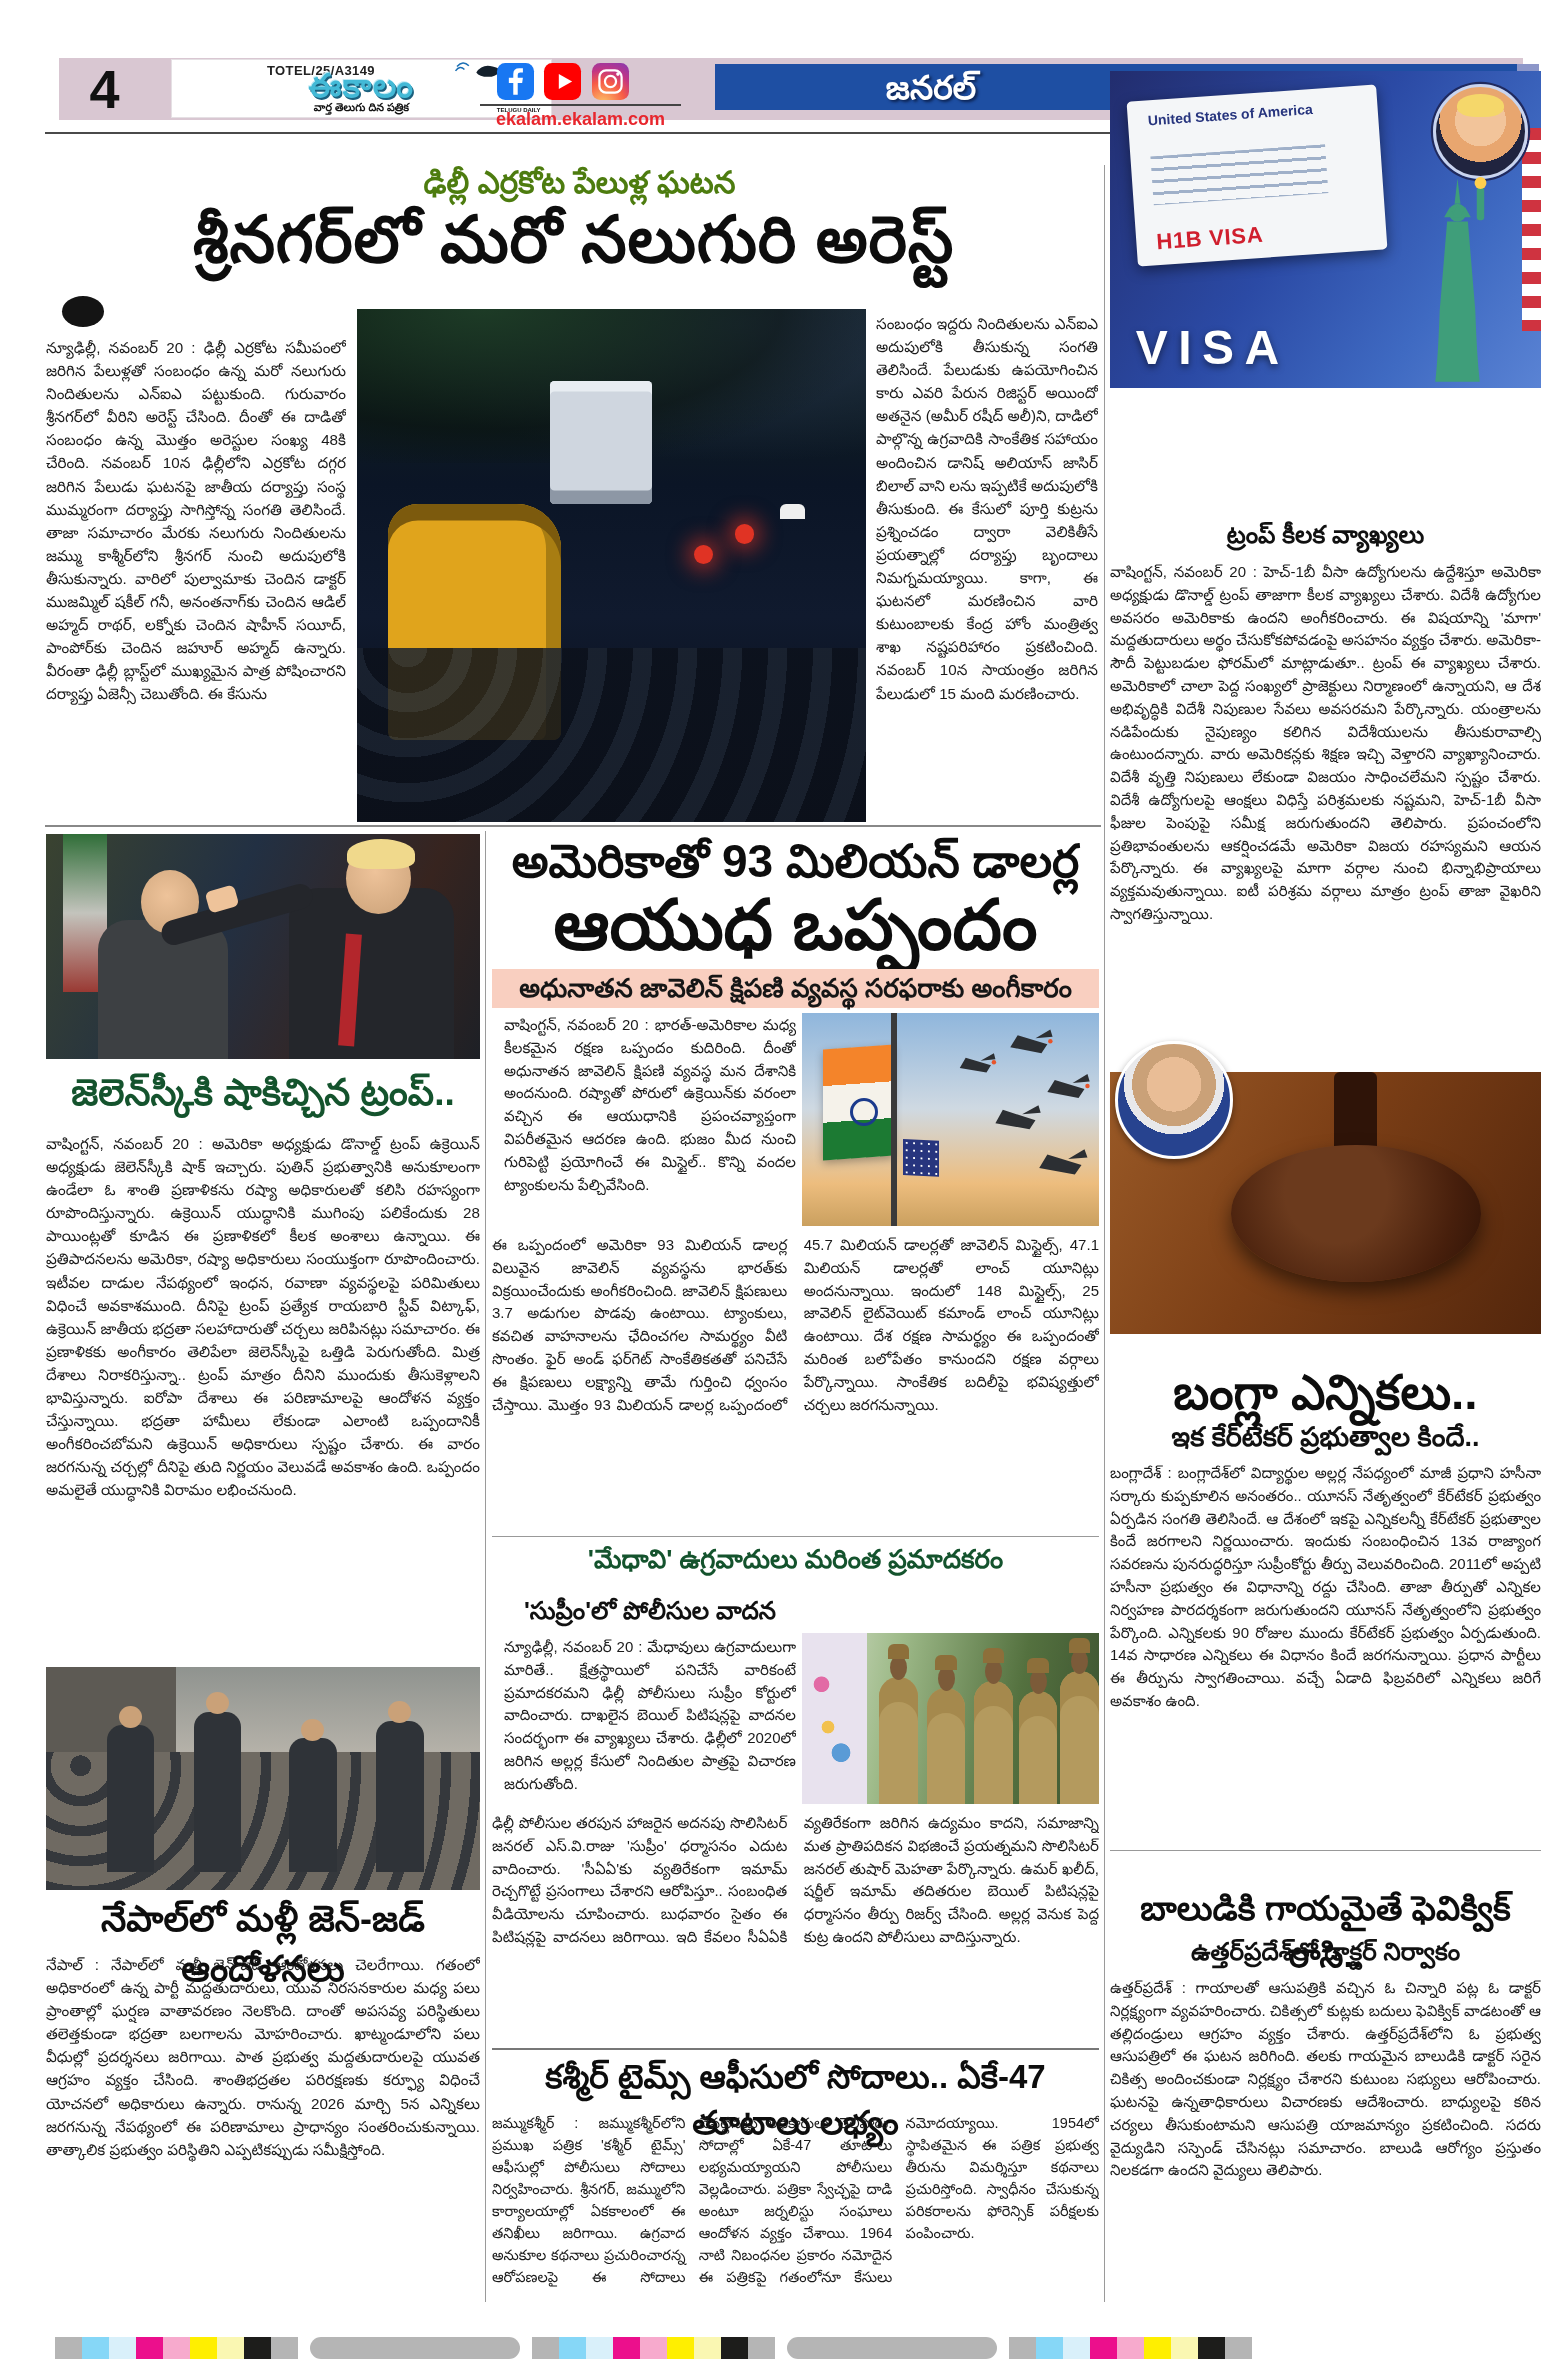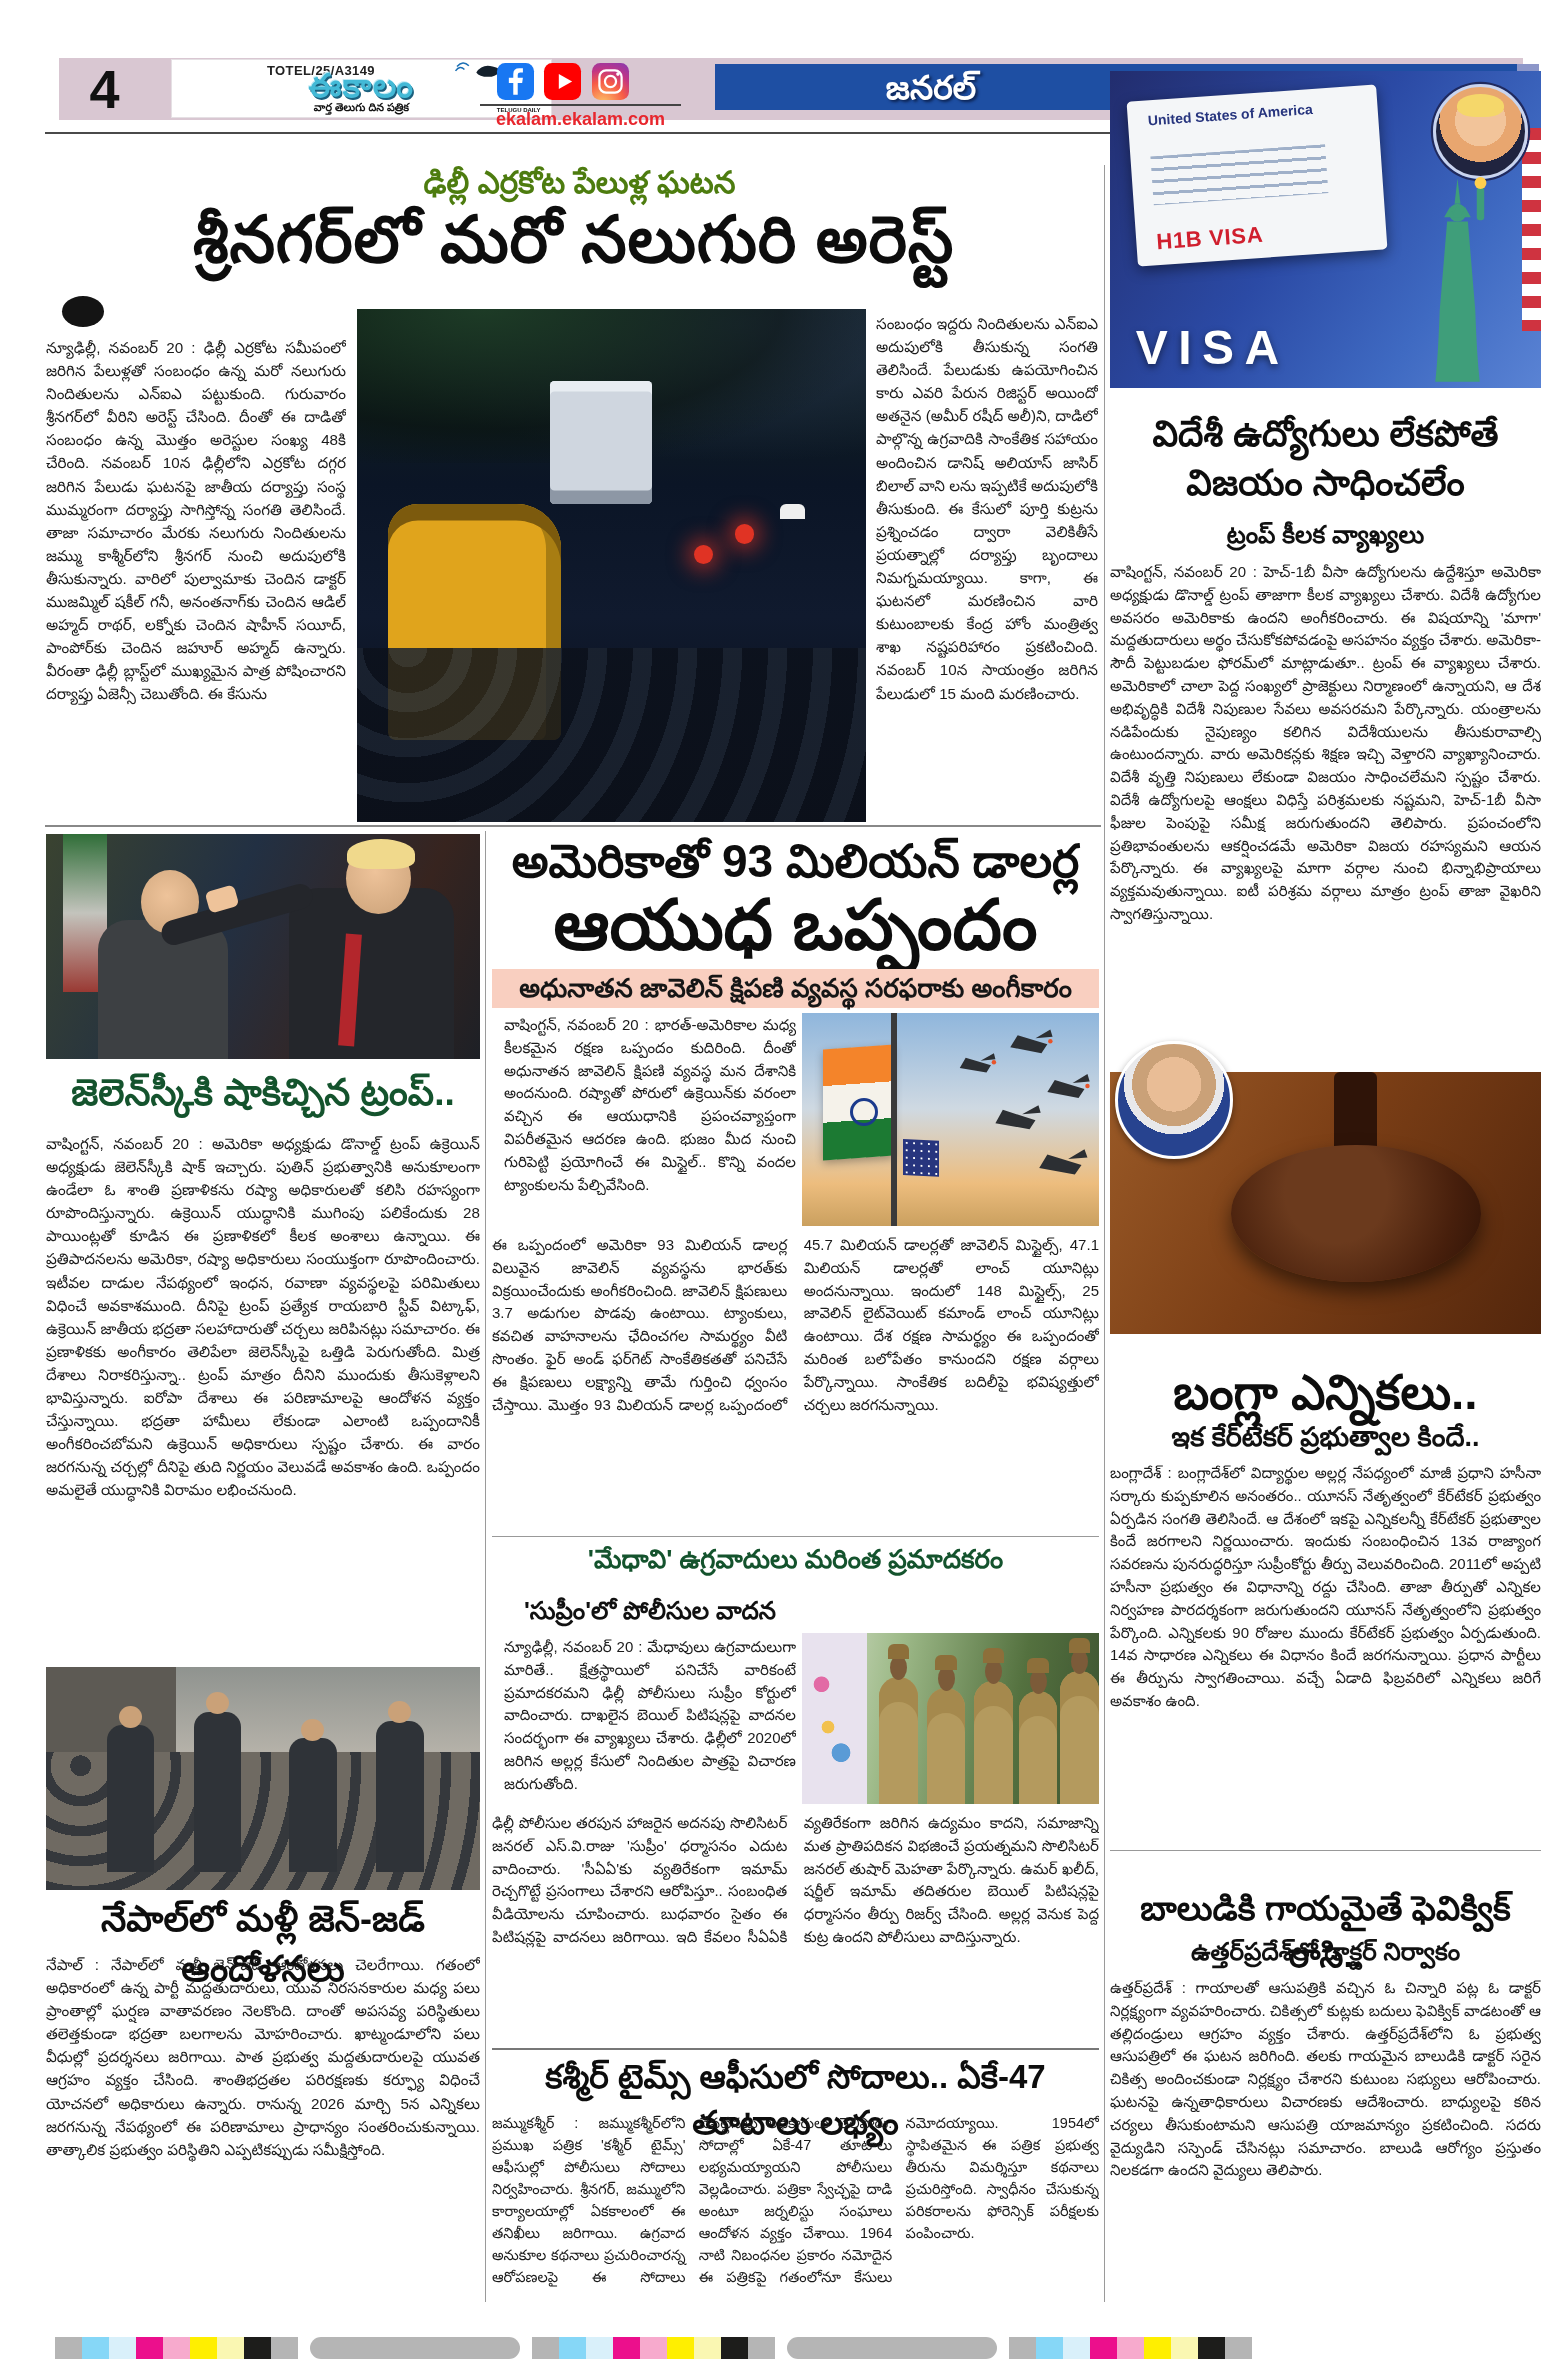--- a/index.html
+++ b/index.html
@@ -306,22 +306,20 @@
           <circle cx="60" cy="64" r="12"></circle>
           <path d="M42 70 l8 -14 4 10 6 -12 6 12 4 -10 8 14 z"></path>
           <path d="M46 76 h28 l10 120 q2 60 6 96 h-60 q4 -36 6 -96 z"></path>
           <rect x="86" y="30" width="10" height="44" rx="4"></rect>
           <circle cx="91" cy="24" r="8" fill="#ffcf4d"></circle>
         </g>
       </svg>
     </div>
   </div>
 
-  <div class="abs headline-sm ctr pre" style="left:1110px;top:410px;width:431px;font-size:36px;line-height:1.35;">విదేశీ ఉద్యోగులు లేకపోతే
-విజయం సాధించలేం</div>
   <div class="abs subhead ctr" style="left:1110px;top:521px;width:431px;">ట్రంప్ కీలక వ్యాఖ్యలు</div>
   <div class="abs body-txt" style="left:1110px;top:561px;width:431px;height:476px;font-size:15px;">వాషింగ్టన్, నవంబర్ 20 : హెచ్-1బీ వీసా ఉద్యోగులను ఉద్దేశిస్తూ అమెరికా అధ్యక్షుడు డొనాల్డ్ ట్రంప్ తాజాగా కీలక వ్యాఖ్యలు చేశారు. విదేశీ ఉద్యోగుల అవసరం అమెరికాకు ఉందని అంగీకరించారు. ఈ విషయాన్ని 'మాగా' మద్దతుదారులు అర్థం చేసుకోకపోవడంపై అసహనం వ్యక్తం చేశారు. అమెరికా-సౌదీ పెట్టుబడుల ఫోరమ్‌లో మాట్లాడుతూ.. ట్రంప్ ఈ వ్యాఖ్యలు చేశారు. అమెరికాలో చాలా పెద్ద సంఖ్యలో ప్రాజెక్టులు నిర్మాణంలో ఉన్నాయని, ఆ దేశ అభివృద్ధికి విదేశీ నిపుణుల సేవలు అవసరమని పేర్కొన్నారు. యంత్రాలను నడిపేందుకు నైపుణ్యం కలిగిన విదేశీయులను తీసుకురావాల్సి ఉంటుందన్నారు. వారు అమెరికన్లకు శిక్షణ ఇచ్చి వెళ్తారని వ్యాఖ్యానించారు. విదేశీ వృత్తి నిపుణులు లేకుండా విజయం సాధించలేమని స్పష్టం చేశారు. విదేశీ ఉద్యోగులపై ఆంక్షలు విధిస్తే పరిశ్రమలకు నష్టమని, హెచ్-1బీ వీసా ఫీజుల పెంపుపై సమీక్ష జరుగుతుందని తెలిపారు. ప్రపంచంలోని ప్రతిభావంతులను ఆకర్షించడమే అమెరికా విజయ రహస్యమని ఆయన పేర్కొన్నారు. ఈ వ్యాఖ్యలపై మాగా వర్గాల నుంచి భిన్నాభిప్రాయాలు వ్యక్తమవుతున్నాయి. ఐటీ పరిశ్రమ వర్గాలు మాత్రం ట్రంప్ తాజా వైఖరిని స్వాగతిస్తున్నాయి.</div>
 
   <div class="abs ph ph-gavel" style="left:1110px;top:1072px;width:431px;height:262px;">
     <div class="gavel-handle"></div>
     <div class="gavel-base"></div>
   </div>
   <div class="abs bangla-portrait" style="left:1115px;top:1041px;"></div>
 
   <div class="abs headline-lg ctr" style="left:1110px;top:1365px;width:431px;font-size:48px;">బంగ్లా ఎన్నికలు..</div>

